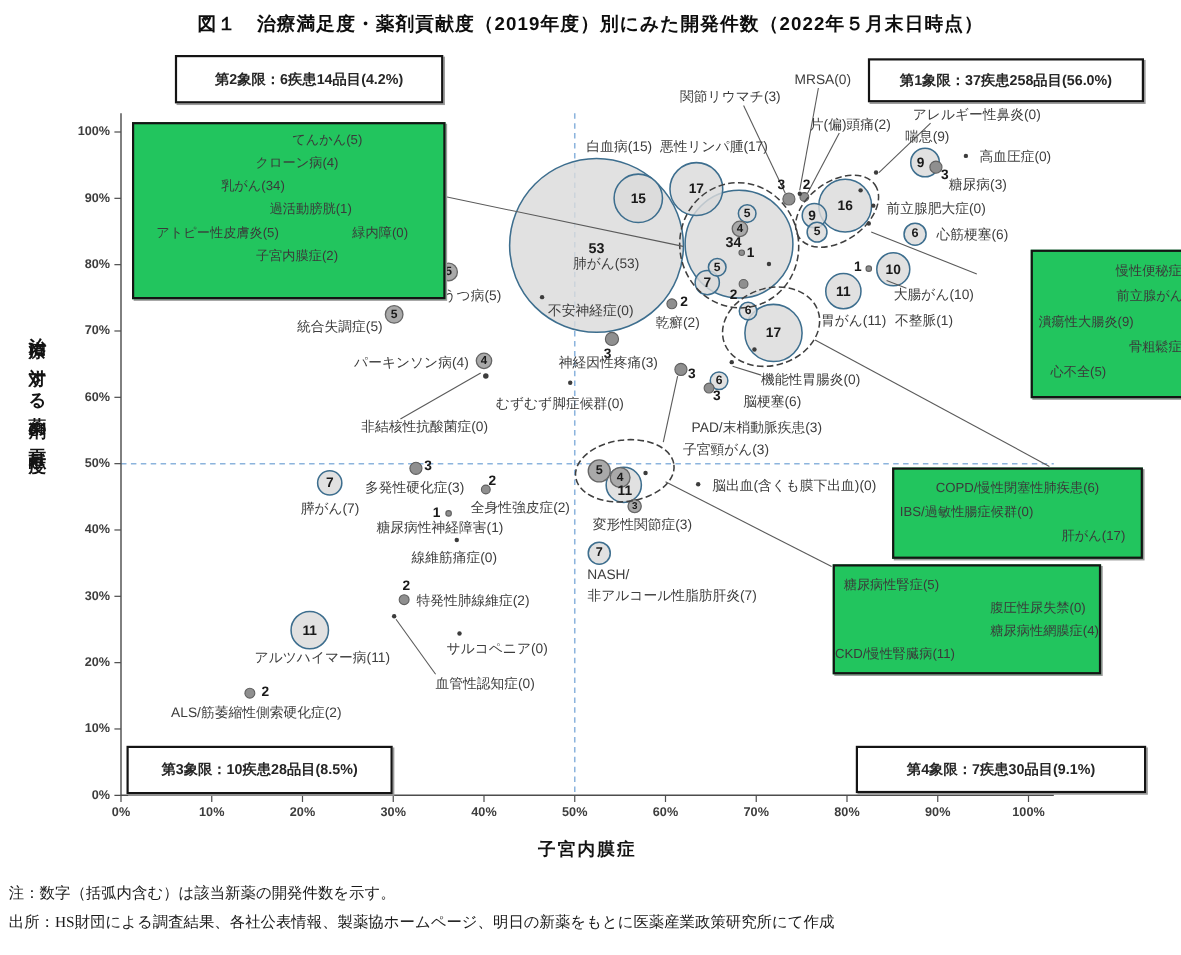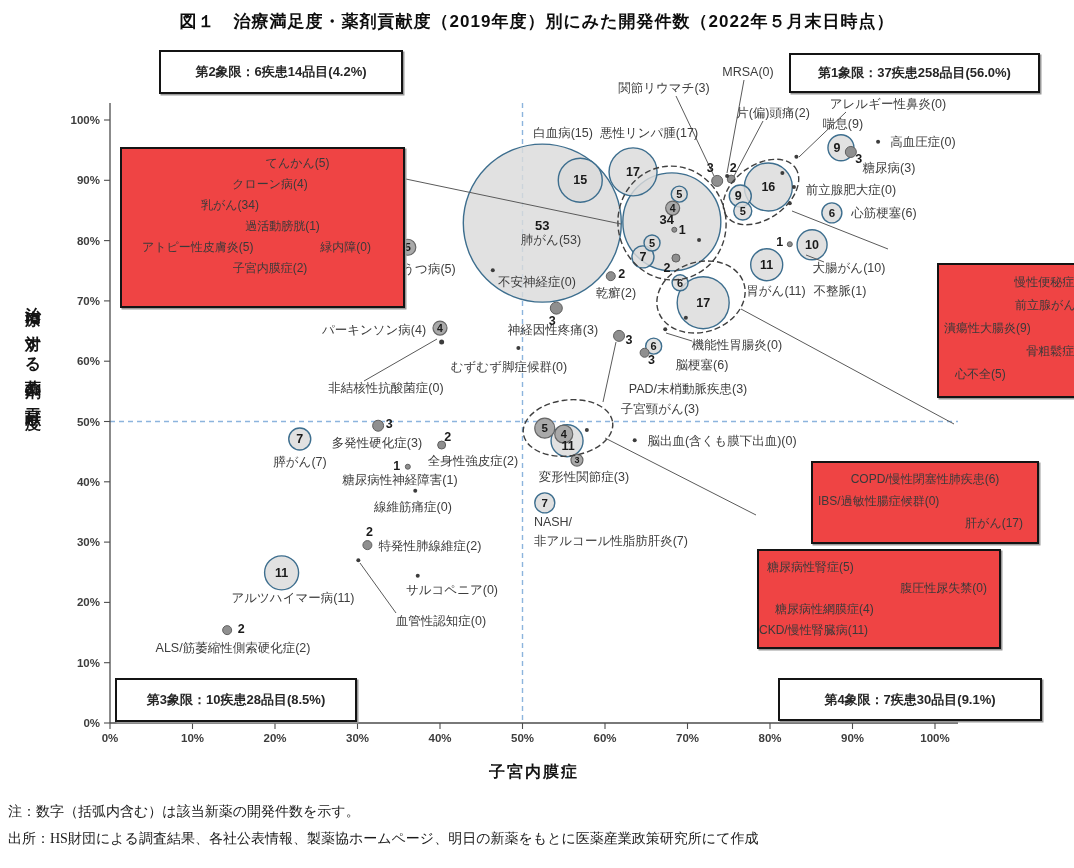--- a/index.html
+++ b/index.html
@@ -2,21 +2,21 @@
 <html><head>
 <meta charset="utf-8">
 <style>
   html,body{margin:0;padding:0;background:#fff;}
   body{width:1074px;height:868px;position:relative;font-family:"Liberation Sans",sans-serif;overflow:hidden;}
   .page{position:absolute;inset:0;}
   #chart{position:absolute;left:0;top:0;}
   .title{position:absolute;top:10px;left:0;width:100%;text-align:center;font-size:17px;font-weight:bold;color:#0d0d0d;letter-spacing:1px;}
   .qbox{position:absolute;background:#fff;border:2px solid #141414;display:flex;align-items:center;justify-content:center;
         font-size:13px;font-weight:600;color:#262626;white-space:nowrap;box-shadow:1.5px 1.5px 0 #9a9a9a;}
-  .lbox{position:absolute;background:#ef4444;border:2px solid #141414;color:#3a3a3a;font-size:12px;box-shadow:1.5px 1.5px 0 #9a9a9a;z-index:3;margin-top:36px;}
+  .lbox{position:absolute;background:#22c55e;border:2px solid #141414;color:#3a3a3a;font-size:12px;box-shadow:1.5px 1.5px 0 #9a9a9a;z-index:3;}
   .bl{white-space:nowrap;}
   .xlab{position:absolute;left:110px;width:848px;top:762px;text-align:center;font-weight:bold;font-size:16px;color:#141414;letter-spacing:2px;}
   .ylab{position:absolute;left:22px;top:294px;writing-mode:vertical-rl;font-weight:bold;font-size:16px;color:#141414;letter-spacing:3px;}
   .note{position:absolute;left:8px;font-family:"Liberation Serif","DejaVu Serif",serif;font-size:14px;color:#1a1a1a;white-space:nowrap;}
   
   .ax{stroke:#4d4d4d;stroke-width:1.3;fill:none;}
   .tk{stroke:#4d4d4d;stroke-width:1.1;fill:none;}
   .ref{stroke:#8cb4dd;stroke-width:1.4;stroke-dasharray:5 4;fill:none;}
   .clu{stroke:#3f3f3f;stroke-width:1.4;stroke-dasharray:6 3;fill:none;}
   .con{stroke:#5a5a5a;stroke-width:1;fill:none;}
@@ -285,19 +285,19 @@
 
   <div class="lbox" style="left:811px;top:425px;width:224px;height:74px;padding-top:5px;line-height:22px;">
     <div class="bl" style="text-align:center;">COPD/慢性閉塞性肺疾患(6)</div>
     <div class="bl" style="padding-left:5px;">IBS/過敏性腸症候群(0)</div>
     <div class="bl" style="text-align:right;padding-right:14px;">肝がん(17)</div>
   </div>
 
   <div class="lbox" style="left:757px;top:513px;width:240px;height:90px;padding-top:6px;line-height:21px;">
     <div class="bl" style="padding-left:8px;">糖尿病性腎症(5)</div>
     <div class="bl" style="text-align:right;padding-right:12px;">腹圧性尿失禁(0)</div>
-    <div class="bl" style="padding-left:16px;">糖尿病性網膜症(4)</div>
+    <div class="bl" style="padding-left:16px;text-align:right;">糖尿病性網膜症(4)</div>
     <div class="bl" style="">CKD/慢性腎臓病(11)</div>
   </div>
 
   <div class="note" style="top:803px;">注：数字（括弧内含む）は該当新薬の開発件数を示す。</div>
   <div class="note" style="top:830px;">出所：HS財団による調査結果、各社公表情報、製薬協ホームページ、明日の新薬をもとに医薬産業政策研究所にて作成</div>
 </div>
 
 </body></html>

